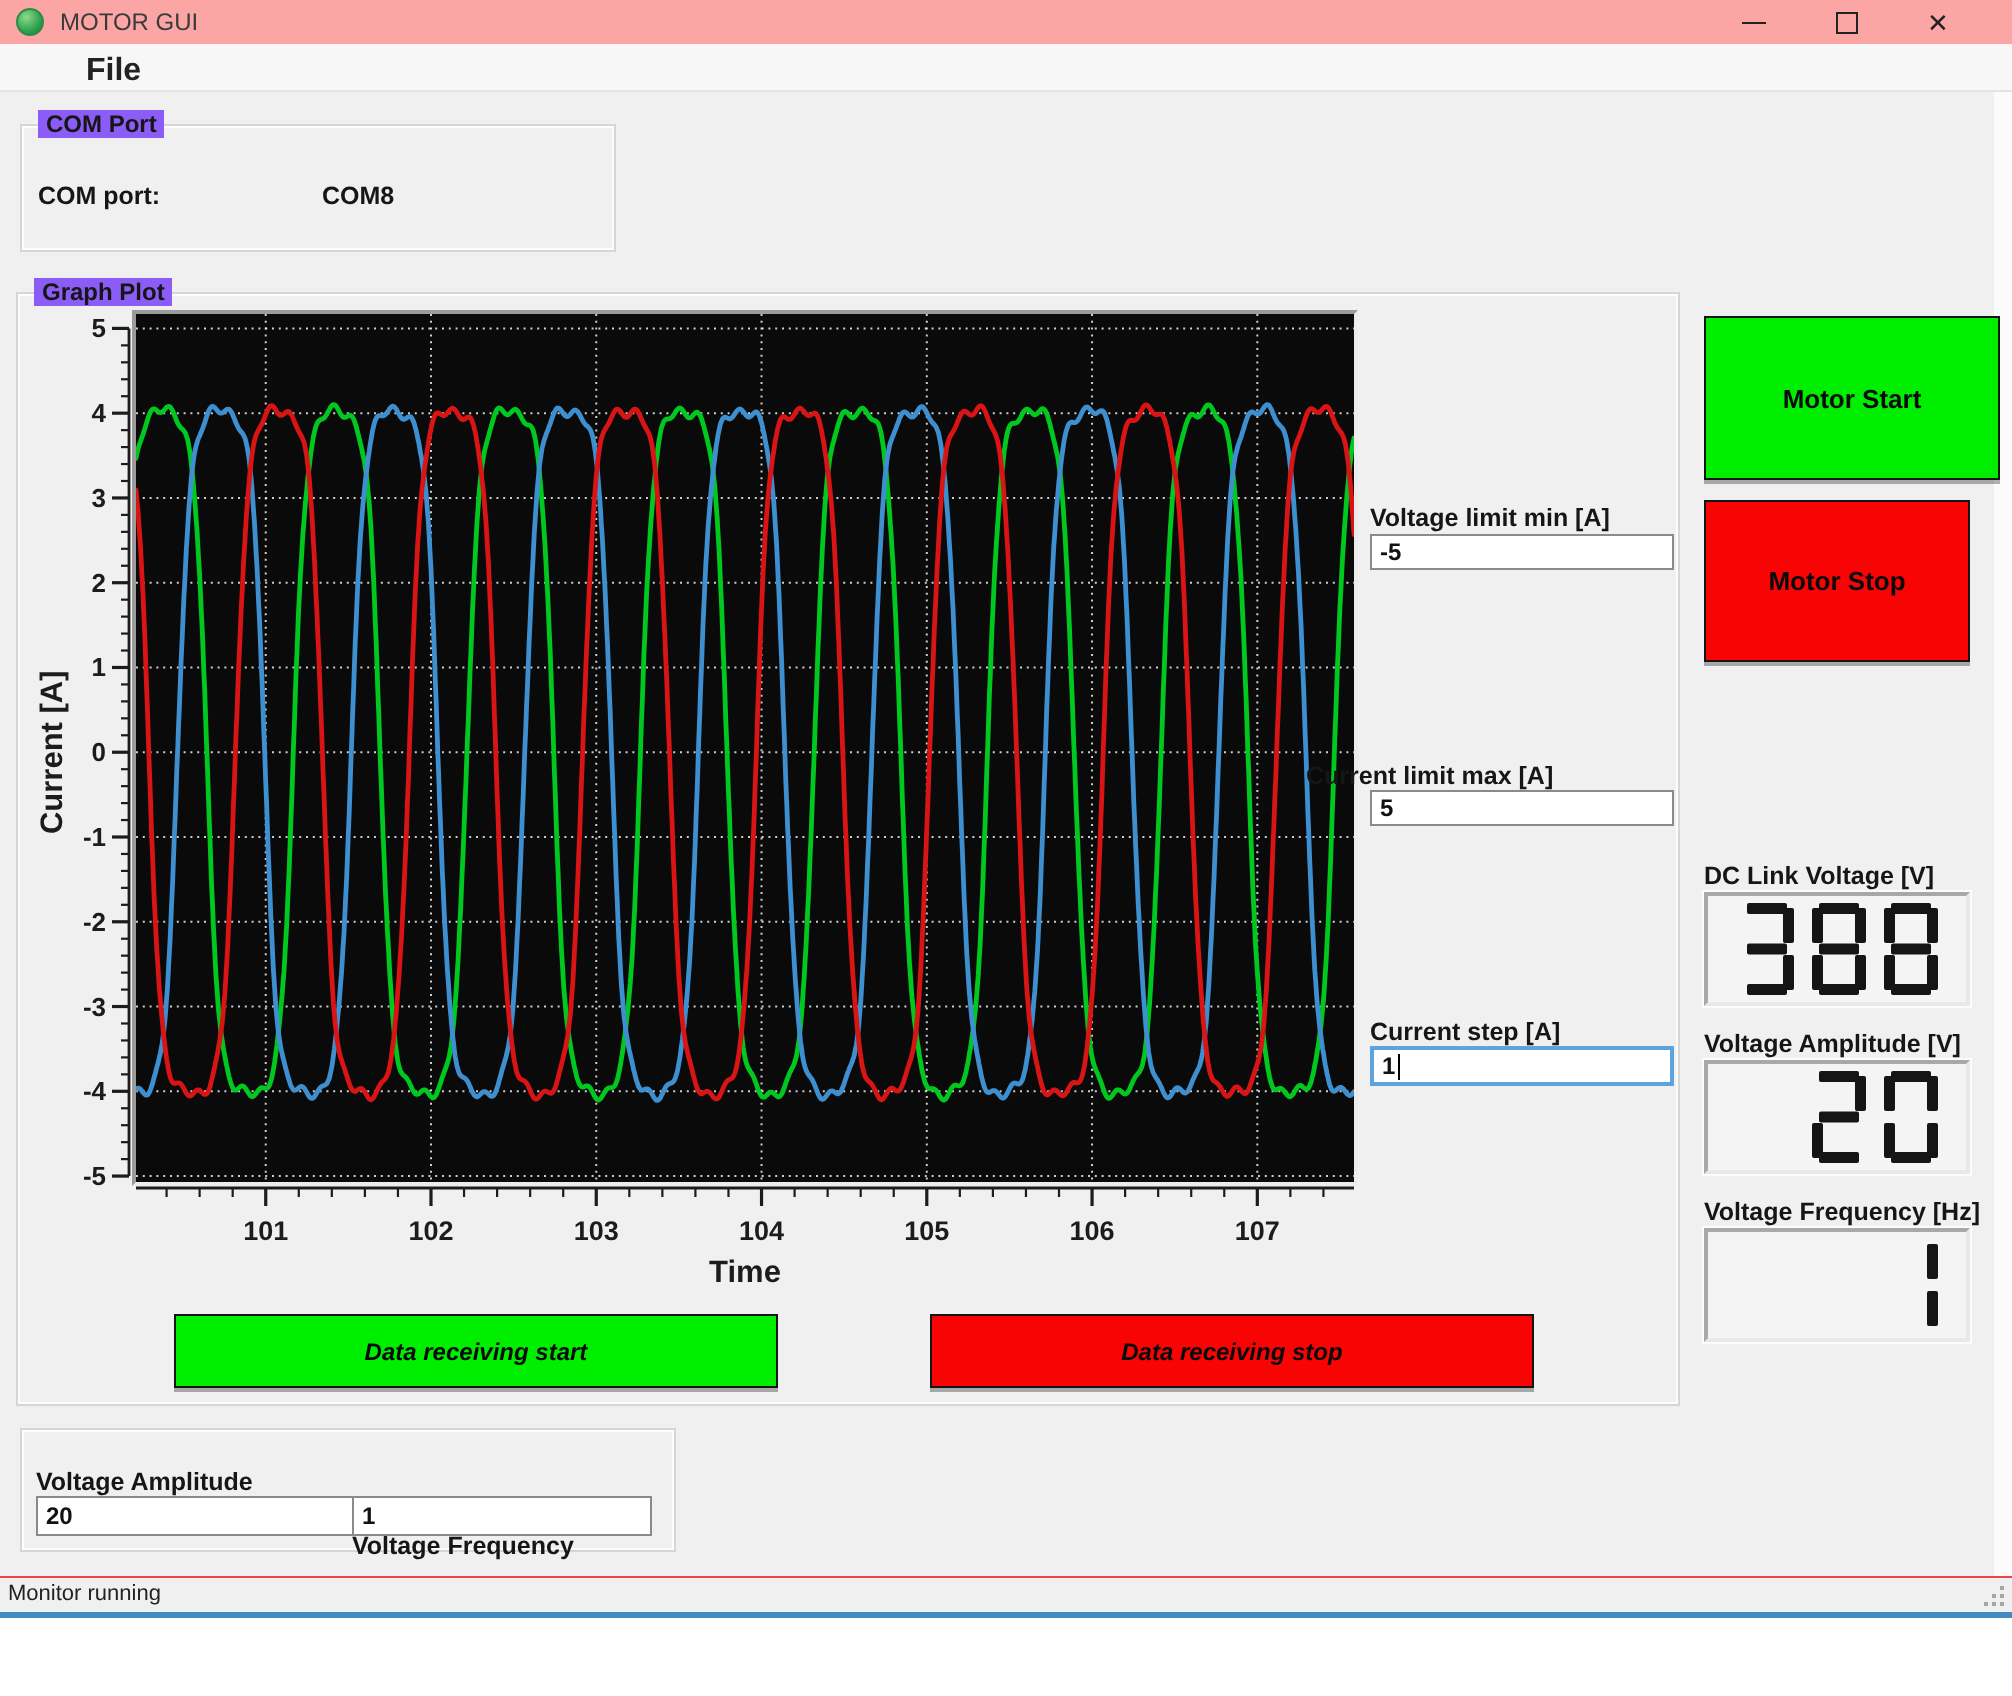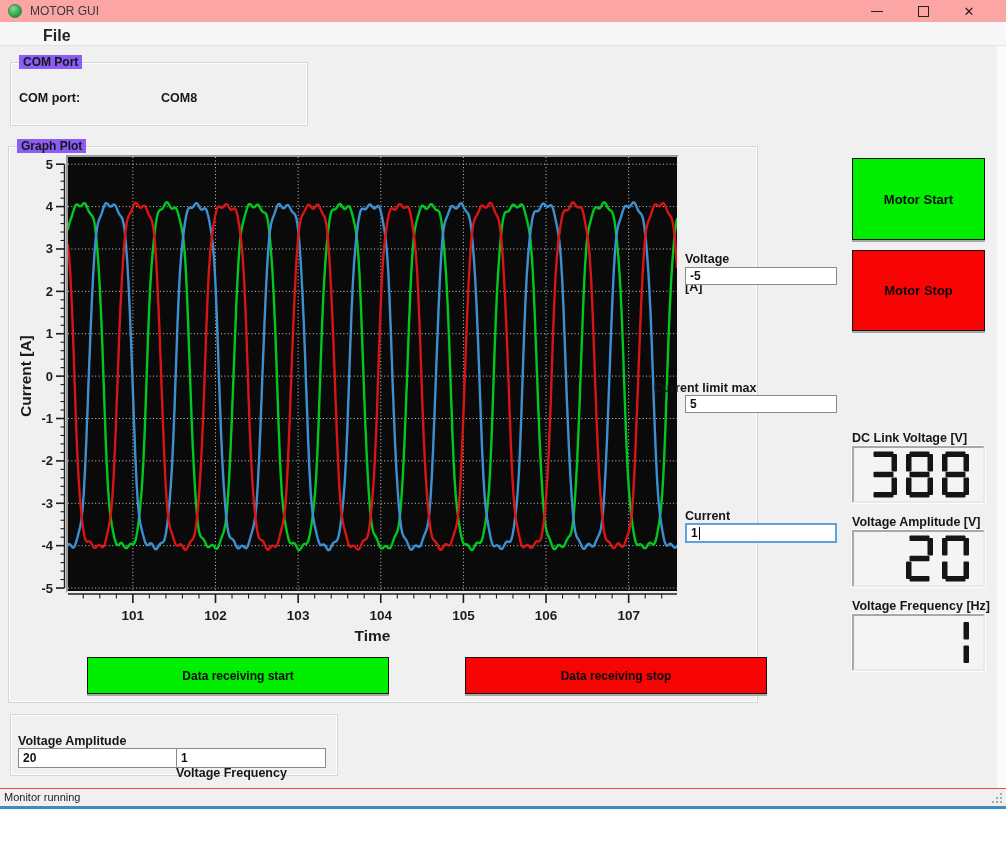--- a/index.html
+++ b/index.html
@@ -37,21 +37,21 @@
   
   .plotframe { background:#0a0a0a; border:2px solid; border-color:#9b9b9b #ececec #ececec #9b9b9b; }
   #plot-svg { display:block; }
 
   
   .btn { display:flex; align-items:center; justify-content:center; font-weight:bold; color:#0a0a0a;
          border:1px solid #141414; box-shadow:0 2px 0 rgba(0,0,0,0.30); cursor:default; }
   .btn-green { background:#00ee00; }
   .btn-red   { background:#f80404; }
   .btn-big   { font-size:13px; }
-  .btn-wide  { font-size:12px; }
+  .btn-wide  { font-size:12px;font-style:italic; }
 
   
   .segbox { background:#f4f4f4; border:2px solid; border-color:#a8a8a8 #e9e9e9 #e9e9e9 #a8a8a8;
             box-shadow:0 0 0 1px #fcfcfc; }
 
   
   .statusbar { left:0; top:788px; width:1006px; height:18px; background:#f0f0f0; border-top:1px solid #ef4444; }
   .status-text { left:4px; top:2px; font-size:11px; color:#222; }
   .blue-line { left:0; top:806px; width:1006px; height:3px; background:#3e8cc0; }
   .caption-area { left:0; top:809px; width:1006px; height:39px; background:#ffffff; }
@@ -82,21 +82,21 @@
 
 <div class="abs client"></div>
 <div class="abs right-strip"></div>
 
 <div class="abs groupbox" style="left:10px; top:62px; width:298px; height:64px;">
   <div class="grouplabel">COM Port</div>
   <div class="abs fieldlabel" style="left:8px; top:28px;">COM port:</div>
   <div class="abs fieldlabel" style="left:150px; top:28px;">COM8</div>
 </div>
 
-<div class="abs groupbox" style="left:8px; top:146px; width:750px; height:557px;">
+<div class="abs groupbox" style="left:8px; top:146px; width:832px; height:557px;">
   <div class="grouplabel">Graph Plot</div>
 
   <svg id="axes-svg" class="abs" style="left:10px; top:4px;" width="676" height="500">
       <line x1="45.5" y1="13.205078124999996" x2="45.5" y2="437.03320312499994" stroke="#1c1c1c" stroke-width="1.4"></line>
       <line x1="37" y1="437.03320312499994" x2="45.5" y2="437.03320312499994" stroke="#1c1c1c" stroke-width="1.6"></line>
       <text x="34" y="441.53320312499994" text-anchor="end" font-size="13" font-weight="bold" fill="#1c1c1c">-5</text>
       <line x1="41.5" y1="428.55664062499994" x2="45.5" y2="428.55664062499994" stroke="#1c1c1c" stroke-width="1.1"></line>
       <line x1="41.5" y1="420.08007812499994" x2="45.5" y2="420.08007812499994" stroke="#1c1c1c" stroke-width="1.1"></line>
       <line x1="41.5" y1="411.603515625" x2="45.5" y2="411.603515625" stroke="#1c1c1c" stroke-width="1.1"></line>
       <line x1="41.5" y1="403.12695312500006" x2="45.5" y2="403.12695312500006" stroke="#1c1c1c" stroke-width="1.1"></line>
@@ -242,21 +242,21 @@
   <div class="abs caret" style="left:690px; top:380px;"></div>
 
   <div class="abs btn btn-green btn-wide" style="left:78px; top:510px; width:302px; height:37px;">
     <span>Data receiving start</span>
   </div>
   <div class="abs btn btn-red btn-wide" style="left:456px; top:510px; width:302px; height:37px;">
     <span>Data receiving stop</span>
   </div>
 </div>
 
-<div class="abs btn btn-green btn-big" style="left:852px; top:158px; width:133px; height:82px;">
+<div class="abs btn btn-green btn-big" style="left:852px; top:158px; width:148px; height:82px;">
   <span>Motor Start</span>
 </div>
 <div class="abs btn btn-red btn-big" style="left:852px; top:250px; width:133px; height:81px;">
   <span>Motor Stop</span>
 </div>
 
 <div class="abs fieldlabel" style="left:852px; top:431px;">DC Link Voltage [V]</div>
 <div class="abs segbox" style="left:852px; top:446px; width:133px; height:57px;"><svg width="127" height="51">
       <g transform="translate(16,3.5)">
         <rect x="3.5" y="0" width="20" height="5.5" rx="1" fill="#151515"></rect>

